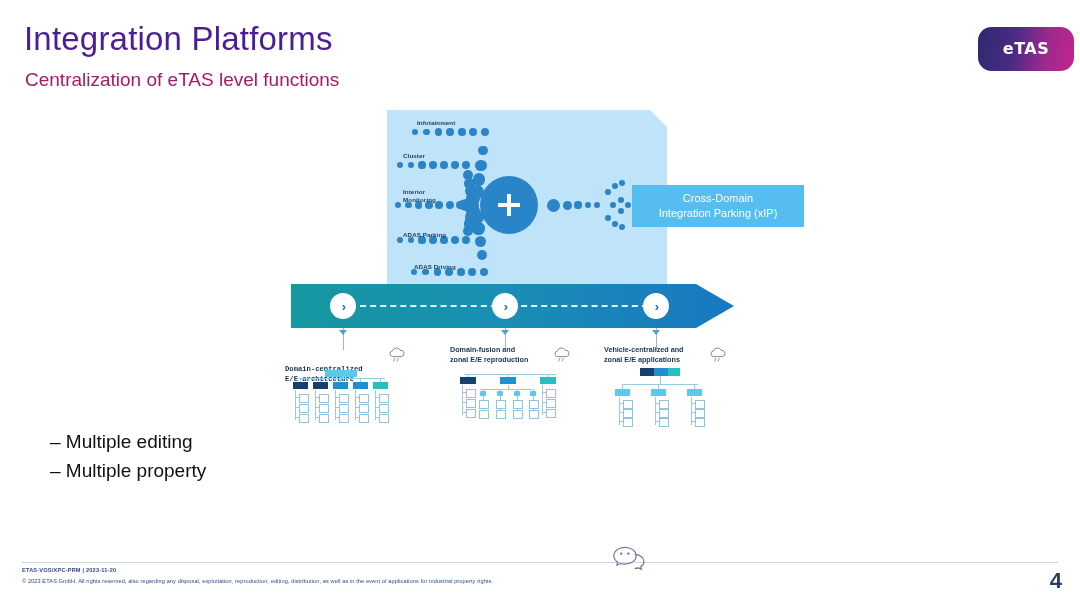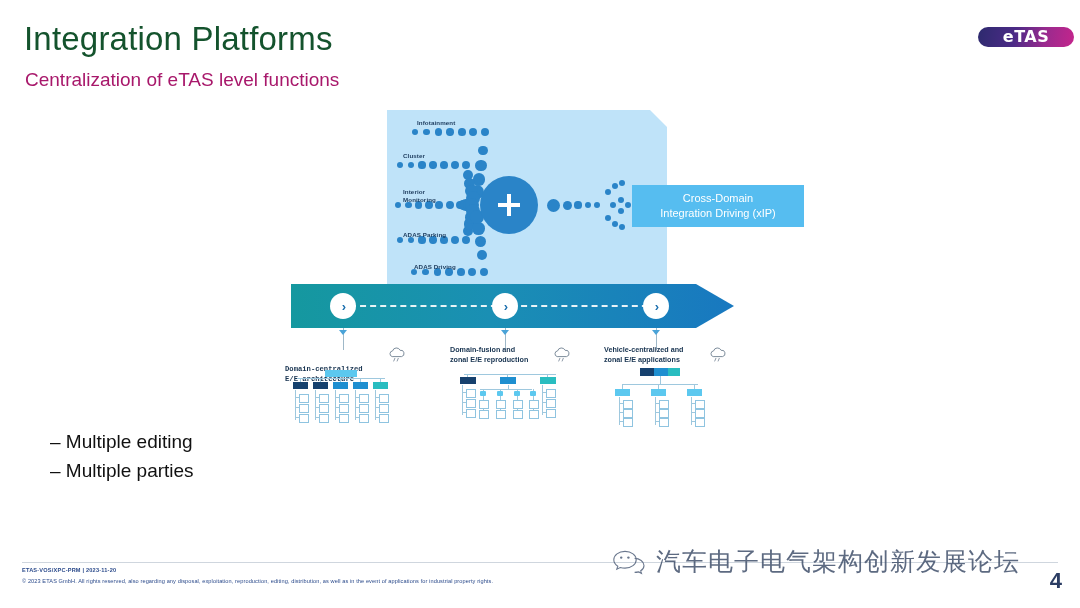--- a/index.html
+++ b/index.html
@@ -3,26 +3,26 @@
 <meta charset="utf-8">
 <style>
   html,body{margin:0;padding:0;background:#fff;}
   body{width:1080px;height:608px;position:relative;overflow:hidden;
        font-family:"Liberation Sans","DejaVu Sans",sans-serif;
        color:#1a2b4a;}
   .slide{position:absolute;inset:0;background:#ffffff;}
 
   
   #slide-title{position:absolute;left:24px;top:22px;font-size:33px;
-      color:#14532d;letter-spacing:.2px;font-weight:400;line-height:1;}
+      color:#4c1d95;letter-spacing:.2px;font-weight:400;line-height:1;}
   #slide-subtitle{position:absolute;left:25px;top:70px;font-size:19px;
       color:#a8186b;font-weight:400;line-height:1;}
 
   
-  #etas-logo{position:absolute;right:6px;top:27px;width:96px;height:20px;
+  #etas-logo{position:absolute;right:6px;top:27px;width:96px;height:44px;
       border-radius:13.5px;
       background:linear-gradient(100deg,#2d2a6e 0%,#4b2a86 38%,#9b2a8e 70%,#c4258c 100%);
       display:flex;align-items:center;justify-content:center;}
   #etas-logo .mark{color:#fff;font-size:16px;font-weight:700;letter-spacing:.5px;
       font-family:"DejaVu Sans",sans-serif;line-height:1;}
 
   
   #arch-panel{position:absolute;left:387px;top:110px;width:280px;height:180px;
       background:#bfe3f9;
       clip-path:polygon(0 0, 263px 0, 280px 17px, 280px 180px, 0 180px);}
@@ -182,21 +182,21 @@
       <div class="dom-label" style="left: 417px; top: 119px;">Infotainment</div>
       <div class="dom-label" style="left: 403px; top: 152px;">Cluster</div>
       <div class="dom-label" style="left: 403px; top: 188px;">Interior
 Monitoring</div>
       <div class="dom-label" style="left: 403px; top: 231px;">ADAS Parking</div>
       <div class="dom-label" style="left: 414px; top: 263px;">ADAS Driving</div>
     </div>
 
   <div id="xip-box">
     <span>Cross-Domain</span>
-    <span>Integration Driving (xIP)</span>
+    <span>Integration Parking (xIP)</span>
   </div>
 
   <div id="evolution-arrow"></div>
   <div id="arrow-dash"></div>
   <div id="markers-layer">
       <div class="step-marker" style="left: 330px; top: 293px;">
         <span>›</span>
       </div>
       <div class="step-tick" style="left: 343px; top: 328px;"></div>
       <div class="step-caret" style="left: 339px; top: 330px;"></div>
@@ -359,31 +359,30 @@
         <div class="wbox" style="left: 87px; top: 32px; width: 8px; height: 7px;"></div>
         <div class="ln" style="left: 83px; top: 44px; width: 4px; height: 1px;"></div>
         <div class="wbox" style="left: 87px; top: 41px; width: 8px; height: 7px;"></div>
         <div class="ln" style="left: 83px; top: 53px; width: 4px; height: 1px;"></div>
         <div class="wbox" style="left: 87px; top: 50px; width: 8px; height: 7px;"></div>
       </div>
     </div>
 
   <div id="bullets">
     <div class="bullet-l2">– Multiple editing</div>
-    <div class="bullet-l2">– Multiple parties</div>
+    <div class="bullet-l2">– Multiple property</div>
   </div>
 
   <div id="footer-rule"></div>
   <div id="footer-meta">ETAS-VOS/XPC-PRM | 2023-11-20</div>
   <div id="footer-copyright">© 2023 ETAS GmbH. All rights reserved, also regarding any disposal, exploitation, reproduction, editing, distribution, as well as in the event of applications for industrial property rights.</div>
   <div id="page-number">4</div>
 
   <div id="watermark">
     <span id="wechat-icon"><svg viewBox="0 0 34 26" width="34" height="26">
           <path d="M13 2.4 C6.6 2.4 1.8 6.2 1.8 10.8 c0 2.6 1.6 4.9 4 6.4 l-1 3 3.4-1.7 c1.5.4 3.1.6 4.8.6 c6.4 0 11.2-3.8 11.2-8.4 S19.4 2.4 13 2.4 z" fill="none" stroke="#4a5a75" stroke-width="1.1"></path>
           <circle cx="9.2" cy="8.6" r="1.2" fill="#4a5a75"></circle>
           <circle cx="16.4" cy="8.6" r="1.2" fill="#4a5a75"></circle>
           <path d="M22.6 9.4 c5 0 9.4 3.1 9.4 7 c0 2.2-1.3 4.1-3.3 5.4 l.8 2.5 -2.8-1.4 c-1.3.3-2.6.5-4.1.5" fill="none" stroke="#4a5a75" stroke-width="1.1"></path>
         </svg></span>
-    <span class="wm-text">汽车电子电气架构创新发展论坛</span>
   </div>
 
 </div>
 
 </body></html>

